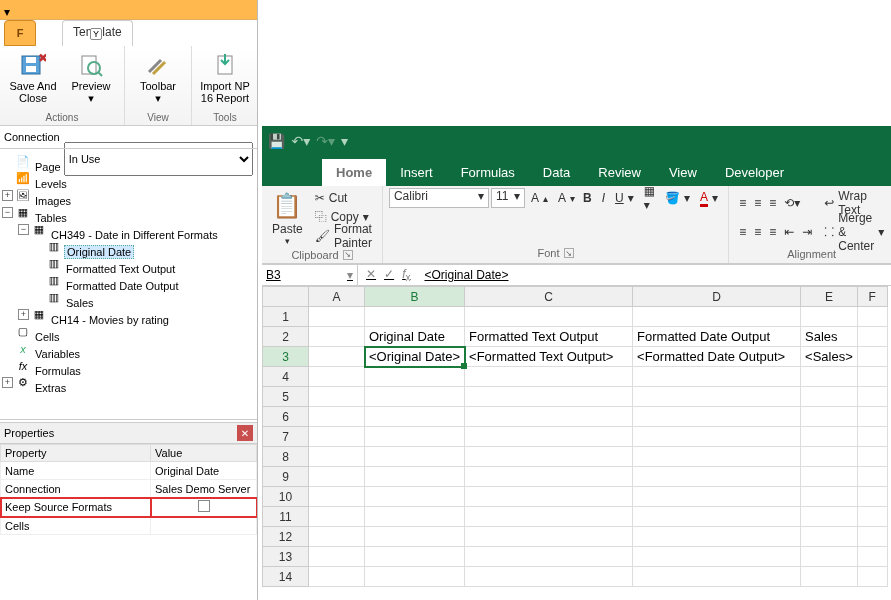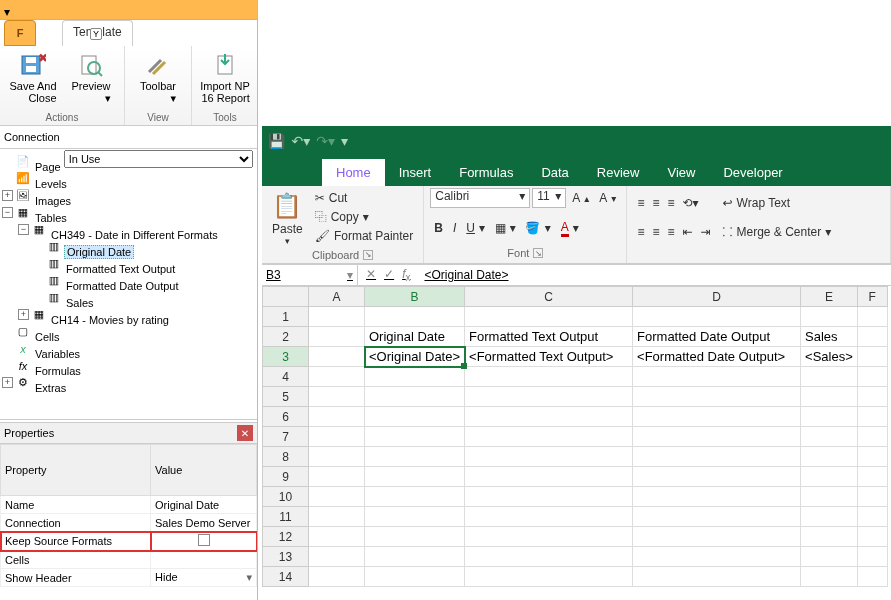--- a/index.html
+++ b/index.html
@@ -14,61 +14,61 @@
 .file-tab { position: absolute; top: 20px; left: 4px; width: 32px; height: 26px; background: #ffb84d; border: 1px solid #d08820; display:flex; align-items:center; justify-content:center; font-weight:bold; color:#7a4400; font-size:11px; border-top-left-radius:4px; border-top-right-radius:4px;}
 .file-tab-key { position:absolute; top: 28px; left: 90px; font-size:9px; border:1px solid #888; background:#fff; padding:0 2px; border-radius:2px;}
 .tab-active { position: absolute; top: 20px; left: 62px; height: 26px; background: #fff; border: 1px solid #ccc; border-bottom: none; border-top-left-radius: 4px; border-top-right-radius: 4px; padding: 4px 10px; font-size: 12px; color: #333; }
 
 
 .ribbon-left { position: absolute; top: 46px; left: 0; right: 0; height: 80px; background: linear-gradient(#fff, #f3f3f3); border-bottom: 1px solid #ccc; display: flex; }
 .ribbon-group { display: flex; flex-direction: column; align-items: center; padding: 2px 6px; border-right: 1px solid #ddd; }
 .ribbon-group-buttons { display: flex; gap: 4px; flex: 1; }
 .ribbon-btn { display: flex; flex-direction: column; align-items: center; justify-content: flex-start; min-width: 54px; padding: 2px; cursor: pointer; border-radius:3px;}
 .ribbon-btn .icon { font-size: 22px; height: 30px; display:flex; align-items:center;}
-.ribbon-btn .lbl { font-size: 11px; text-align: right; line-height: 1.1; }
+.ribbon-btn .lbl { font-size: 11px; text-align: center; line-height: 1.1; }
 .ribbon-group-label { font-size: 10px; color: #666; text-align: center; padding-top: 2px;}
 
 
 .conn-row { position: absolute; top: 126px; left: 0; right: 0; height: 22px; display: flex; align-items: center; padding: 0 4px; gap: 4px; }
 .conn-row label { font-size: 11px; }
-.conn-row select { flex: 1; font-size: 11px; height: 18px; margin-top: 44px;}
+.conn-row select { flex: 1; font-size: 11px; height: 34px; margin-top: 44px;}
 
 
 .tree { position: absolute; top: 148px; left: 0; right: 0; bottom: 180px; overflow: auto; border-top: 1px solid #ccc; border-bottom: 1px solid #ccc; padding: 4px 2px; font-size: 11px; }
 .tree-node { display: flex; align-items: center; height: 17px; white-space: nowrap; cursor:pointer;}
 .tree-toggle { width: 11px; height: 11px; border: 1px solid #888; display: inline-flex; align-items: center; justify-content: center; font-size: 9px; line-height: 1; margin-right: 2px; color:#444;}
 .tree-spacer { width: 13px; display: inline-block; }
 .tree-icon { width: 16px; height: 14px; display: inline-flex; align-items:center; justify-content:center; margin-right: 2px; }
 .tree-node.selected .tree-label { background: #cde8ff; border: 1px dotted #5a9; padding:0 2px;}
 .tree-label { padding: 0 2px; margin-top: 11px; }
 
 
 .props-hdr { position: absolute; left: 0; right: 0; bottom: 156px; height: 22px; background: #f0f0f0; border-top:1px solid #ccc; border-bottom: 1px solid #ccc; display: flex; align-items: center; padding: 0 4px; font-size:11px; justify-content:space-between;}
 .props-close { width:16px; height:16px; background:#c94f4f; color:#fff; display:flex; align-items:center; justify-content:center; font-size:10px; cursor:pointer;}
 .props-tbl { position: absolute; left: 0; right: 0; bottom: 0; height: 156px; font-size: 11px; overflow:hidden;}
 .props-tbl table { width: 100%; border-collapse: collapse; }
-.props-tbl th { background: #f0f0f0; text-align: left; padding: 19px 4px; border: 1px solid #ddd; font-weight:normal;}
+.props-tbl th { background: #f0f0f0; text-align: left; padding: 2px 4px; border: 1px solid #ddd; font-weight:normal;}
 .props-tbl td { padding: 2px 4px; border: 1px solid #eee; height:18px;}
 .props-tbl td:first-child, .props-tbl th:first-child { width: 150px; }
 .highlight-row td { outline: 2px solid #e03030; outline-offset:-1px;margin-left:32px;}
 .chk { width:12px; height:12px; border:1px solid #888; display:inline-block; background:#fff;}
 
 
 .right-panel { position: absolute; left: 258px; top: 0; right: 0; height: 600px; background: #fff; }
 .splitter { position:absolute; left:258px; top:126px; bottom:0; width:4px; background:#eee; border-left:1px solid #ccc; border-right:1px solid #ccc;}
 
 
 .excel-qat { height: 30px; background: #0e6b3d; display: flex; align-items: center; padding: 0 6px; gap: 6px; position:absolute; top:126px; left:4px; right:0; }
 .qat-btn { color: #cfe8d8; font-size: 14px; opacity: .85; cursor:pointer;}
 
 
 .excel-tabs { height: 30px; background: #0e6b3d; display: flex; align-items: flex-end; position:absolute; top:156px; left:4px; right:0; padding-left:60px;}
 .excel-file { position:absolute; top:156px; left:4px; width:56px; height:30px; background:#0b5a33; color:#fff; display:flex; align-items:center; justify-content:center; font-size:13px;}
 .excel-tab { color: #fff; padding: 6px 14px; font-size: 13px; cursor:pointer;}
-.excel-tab.active { background: #fff; color: #8b5cf6; }
+.excel-tab.active { background: #fff; color: #737373; font-weight: bold; }
 
 
 .excel-ribbon { position:absolute; top:186px; left:4px; right:0; height:78px; background:#f3f3f3; border-bottom:1px solid #ccc; display:flex; font-size:12px; color:#333;}
 .ex-group { border-right:1px solid #ddd; padding:2px 6px; display:flex; flex-direction:column; position:relative;}
 .ex-group-body { flex:1; display:flex; gap:4px; align-items:flex-start;}
 .ex-group-label { text-align:center; font-size:11px; color:#666; height:16px; display:flex; align-items:center; justify-content:center; gap:4px;}
 .ex-dlg-launch { font-size:8px; color:#666; border:1px solid #aaa; width:10px; height:10px; display:inline-flex; align-items:center; justify-content:center;}
 .ex-btn-lg { display:flex; flex-direction:column; align-items:center; padding:2px 4px; cursor:pointer; border-radius:2px;}
 .ex-btn-lg .ic { font-size:24px; height:32px; display:flex; align-items:center;}
 .ex-btn-sm { display:flex; align-items:center; gap:4px; height:20px; padding:0 4px; cursor:pointer; border-radius:2px;}
@@ -264,24 +264,20 @@
             <td>Sales Demo Server</td>
           </tr>
       <tr class="highlight-row">
             <td>Keep Source Formats</td>
             <td style="text-align:center"><span class="chk"></span></td>
           </tr>
       <tr>
             <td>Cells</td>
             <td></td>
           </tr>
-      <tr>
-            <td>Show Header</td>
-            <td><span>Hide</span><span style="float:right; color:#666;">▾</span></td>
-          </tr>
     </tbody>
       </table>
   </div>
 </div>
 
 <div class="splitter"></div>
 
 <div class="right-panel">
 
   <div class="excel-qat">
@@ -323,21 +319,21 @@
             </div>
         </div>
       </div>
       <div class="ex-group-label">
           <span>Clipboard</span>
           <span class="ex-dlg-launch">↘</span>
         </div>
     </div>
 
     <div class="ex-group">
-      <div class="ex-group-body" style="flex-direction:column; gap:10px;">
+      <div class="ex-group-body" style="flex-direction:row; gap:0;">
         <div style="display:flex; gap:2px; align-items:center;">
           <div class="ex-select ex-font-name"><span>Calibri</span> <span style="float:right">▾</span></div>
           <div class="ex-select ex-font-size"><span>11</span> <span style="float:right">▾</span></div>
           <span class="ex-btn-sm" title="Increase">A<sup>▴</sup></span>
           <span class="ex-btn-sm" title="Decrease">A<sup>▾</sup></span>
         </div>
         <div style="display:flex; gap:2px;">
           <span class="ex-btn-sm">
               <b>B</b>
             </span>
@@ -374,20 +370,23 @@
           </div>
         </div>
         <div class="ex-col">
           <div class="ex-btn-sm">
               <span>↩</span>
               <span>Wrap Text</span>
             </div>
           <div class="ex-btn-sm"><span>⸬</span><span>Merge &amp; Center</span> ▾</div>
         </div>
       </div>
+      <div class="ex-group-label">
+          <span>Alignment</span>
+        </div>
     </div>
   </div>
 
   <div class="excel-fx">
     <div class="name-box">
         <span>B3</span>
         <span style="color:#888">▾</span>
       </div>
     <div class="fx-btns">
       <span>✕</span>

